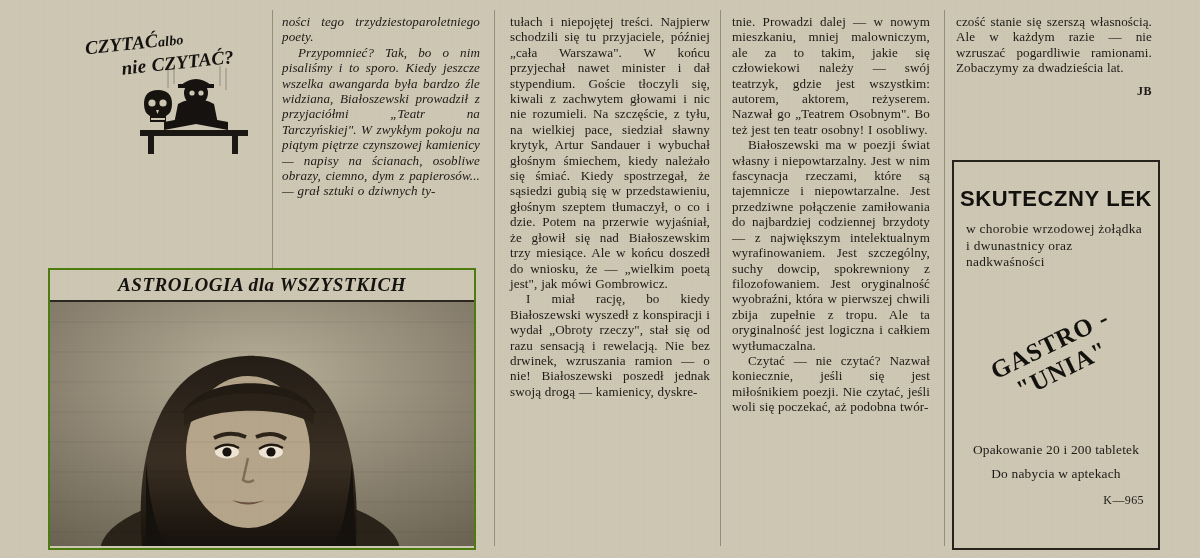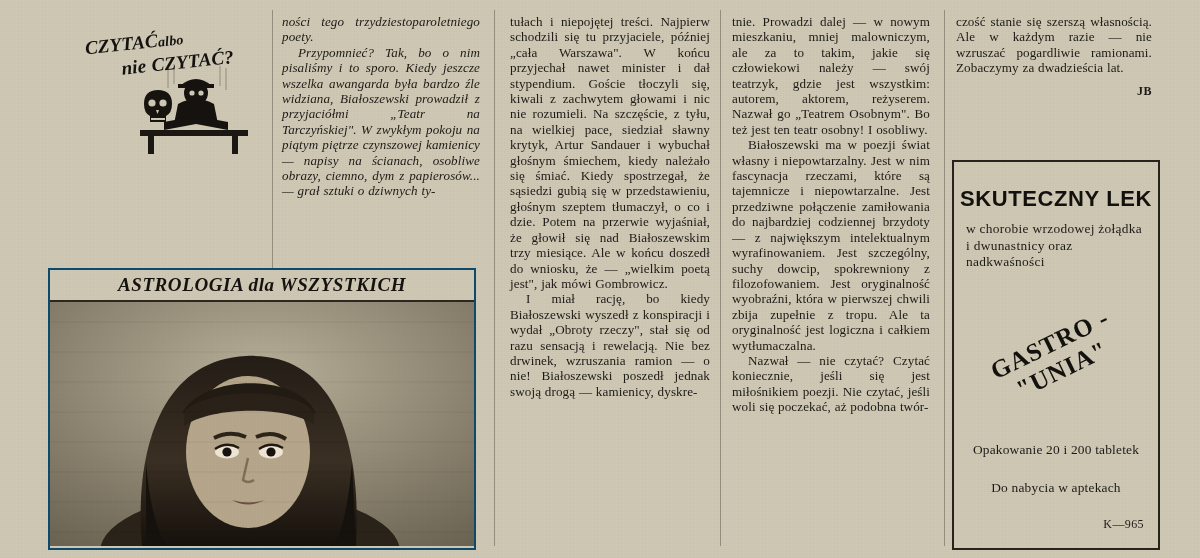--- a/index.html
+++ b/index.html
@@ -69,21 +69,21 @@
   }
   .intro { margin-top: 4px; }
   .intro b { font-weight: bold; }
   
   .astro-box {
     position: absolute;
     left: 48px;
     top: 268px;
     width: 424px;
     height: 278px;
-    border: 2px solid #0c4a6e;
+    border: 2px solid #4d7c0f;
     background: #cfc8b4;
     overflow: hidden;
   }
   .astro-title {
     height: 30px;
     border-bottom: 2px solid #2b2822;
     display: flex;
     align-items: center;
     justify-content: center;
     font-family: "Liberation Serif", serif;
@@ -161,21 +161,21 @@
     transform: rotate(-26deg);
     color: #13110e;
   }
   .ad-foot {
     text-align: center;
     font-size: 13.4px;
     line-height: 18px;
     letter-spacing: .2px;
   }
   .ad-code {
-    margin-top: 20px;
+    margin-top: 10px;
     margin-right: 14px;
     text-align: right;
     font-size: 12px;
     letter-spacing: .4px;
   }
   .rule-v {
     position: absolute;
     top: 10px;
     width: 1px;
     height: 536px;
@@ -304,33 +304,33 @@
   </div>
 
   <div class="col" id="col3">
     <p class="noind">tułach i niepojętej treści. Najpierw schodzili się tu przyjaciele, później „cała Warszawa". W końcu przyjechał nawet minister i dał stypendium. Goście tłoczyli się, kiwali z zachwytem głowami i nic nie rozumieli. Na szczęście, z tyłu, na wielkiej pace, siedział sławny krytyk, Artur Sandauer i wybuchał głośnym śmiechem, kiedy należało się śmiać. Kiedy spostrzegał, że sąsiedzi gubią się w przedstawieniu, głośnym szeptem tłumaczył, o co i dzie. Potem na przerwie wyjaśniał, że głowił się nad Białoszewskim trzy miesiące. Ale w końcu doszedł do wniosku, że — „wielkim poetą jest", jak mówi Gombrowicz.</p>
     <p>I miał rację, bo kiedy Białoszewski wyszedł z konspiracji i wydał „Obroty rzeczy", stał się od razu sensacją i rewelacją. Nie bez drwinek, wzruszania ramion — o nie! Białoszewski poszedł jednak swoją drogą — kamienicy, dyskre-</p>
   </div>
 
   <div class="col" id="col4">
     <p class="noind">tnie. Prowadzi dalej — w nowym mieszkaniu, mniej malowniczym, ale za to takim, jakie się człowiekowi należy — swój teatrzyk, gdzie jest wszystkim: autorem, aktorem, reżyserem. Nazwał go „Teatrem Osobnym". Bo też jest ten teatr osobny! I osobliwy.</p>
     <p>Białoszewski ma w poezji świat własny i niepowtarzalny. Jest w nim fascynacja rzeczami, które są tajemnicze i niepowtarzalne. Jest przedziwne połączenie zamiłowania do najbardziej codziennej brzydoty — z największym intelektualnym wyrafinowaniem. Jest szczególny, suchy dowcip, spokrewniony z filozofowaniem. Jest oryginalność wyobraźni, która w pierwszej chwili zbija zupełnie z tropu. Ale ta oryginalność jest logiczna i całkiem wytłumaczalna.</p>
-    <p>Nazwał — nie czytać? Czytać koniecznie, jeśli się jest miłośnikiem poezji. Nie czytać, jeśli woli się poczekać, aż podobna twór-</p>
+    <p>Czytać — nie czytać? Nazwał koniecznie, jeśli się jest miłośnikiem poezji. Nie czytać, jeśli woli się poczekać, aż podobna twór-</p>
   </div>
 
   <div class="col" id="col5">
     <p class="noind">czość stanie się szerszą własnością. Ale w każdym razie — nie wzruszać pogardliwie ramionami. Zobaczymy za dwadzieścia lat.</p>
     <div class="sig">JB</div>
   </div>
 
   <div class="advert">
     <div class="ad-head">SKUTECZNY LEK</div>
     <div class="ad-sub">w chorobie wrzodowej żołądka i dwunastnicy oraz nadkwaśności</div>
     <div class="ad-brand-area">
       <div class="ad-brand">GASTRO - "UNIA"</div>
     </div>
     <div class="ad-foot">Opakowanie 20 i 200 tabletek</div>
-    <div class="ad-foot" style="margin-top:20px">Do nabycia w aptekach</div>
+    <div class="ad-foot" style="margin-top:6px">Do nabycia w aptekach</div>
     <div class="ad-code">K—965</div>
   </div>
 
   <div class="grain"></div>
 </div>
 
 </body></html>

